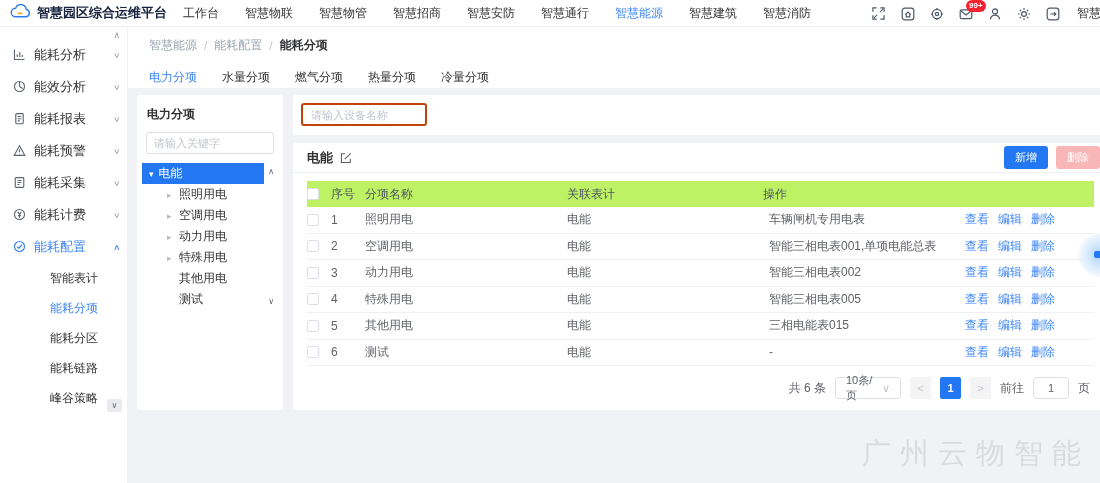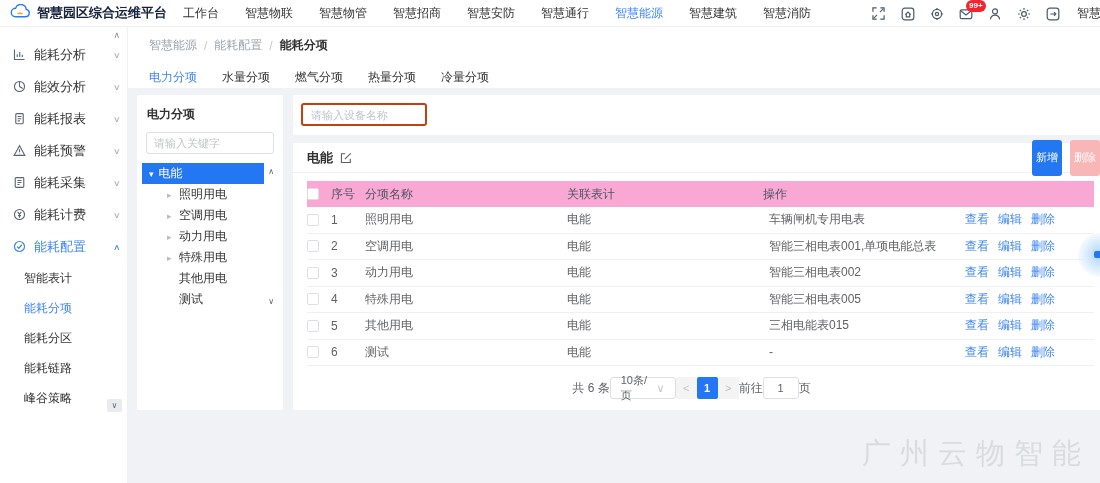--- a/index.html
+++ b/index.html
@@ -23,21 +23,21 @@
   .sidebar{position:absolute;left:0;top:27px;width:128px;height:456px;background:#fff;border-right:1px solid #f0f1f3;z-index:8}
   .side-scroll-up{position:absolute;top:3px;right:7px;font-size:9px;color:#8a919c;cursor:pointer}
   .side-menu{padding-top:12px}
   .side-item{height:32px;display:flex;align-items:center;gap:7px;padding:0 7px 0 13px;cursor:pointer;color:#333}
   .side-item.active{color:var(--link)}
   .side-icon{width:14px;height:14px;flex:none;color:#5c6470}
   .side-item.active .side-icon{color:var(--link)}
   .side-label{flex:1;font-size:13px;white-space:nowrap}
   .side-caret{font-size:8px;color:#aab0b8;transform:scaleX(1.3)}
   .side-item.active .side-caret{color:var(--link)}
-  .side-sub{height:30px;line-height:30px;padding-left:24px;font-size:12px;color:#333;cursor:pointer;white-space:nowrap}
+  .side-sub{height:30px;line-height:30px;padding-left:50px;font-size:12px;color:#333;cursor:pointer;white-space:nowrap}
   .side-sub.active{color:var(--link)}
   .side-scroll-down{position:absolute;top:372px;right:5px;width:15px;height:13px;background:#e9ebee;border-radius:2px;display:flex;align-items:center;justify-content:center;font-size:8px;color:#5c6470;cursor:pointer}
 
   
   .content-head{position:absolute;left:128px;top:27px;width:972px;height:61px;background:#fff}
   .breadcrumb{display:flex;gap:7px;padding:10px 0 0 21px;font-size:12px;color:#9aa4b0;align-items:center}
   .crumb{cursor:pointer}
   .crumb.current{color:#303133;font-weight:bold;cursor:default}
   .crumb-sep{color:#c3c9d1}
   .tabs{display:flex;gap:25px;padding:15px 0 0 21px}
@@ -63,40 +63,40 @@
   .search-card{position:absolute;left:293px;top:95px;width:815px;height:40px;background:#fff;border-radius:2px;padding:8px}
   .search-card input{width:126px;height:23px;border:2px solid #c2410c;border-radius:3px;padding:0 8px;font-size:11px;color:#606266;outline:none}
   .search-card input::placeholder{color:#c0c4cc}
 
   
   .main-card{position:absolute;left:293px;top:143px;width:815px;height:267px;background:#fff;border-radius:2px}
   .main-head{height:30px;display:flex;align-items:center;padding:0 8px 0 14px;border-bottom:1px solid #f0f1f4}
   .section-title{font-size:13px;font-weight:bold;color:#303133}
   .edit-icon{margin-left:7px;color:#606266;cursor:pointer}
   .head-btns{margin-left:auto;display:flex;gap:8px}
-  .btn{border:none;border-radius:3px;font-size:11px;color:#fff;padding:0 4px;height:36px;cursor:pointer;white-space:nowrap}
+  .btn{border:none;border-radius:3px;font-size:11px;color:#fff;padding:0 11px;height:23px;cursor:pointer;white-space:nowrap}
   .btn-add{background:var(--accent)}
   .btn-del{background:var(--danger-disabled);cursor:not-allowed}
 
   
   .table{margin:8px 14px 0 14px}
   .trow{display:flex;align-items:center;height:26.5px;border-bottom:1px solid #eef0f4;color:#606266;font-size:12px}
-  .trow.thead{background:#f9a8d4;color:#4e5660;border-bottom:none;height:26px}
+  .trow.thead{background:#bef264;color:#4e5660;border-bottom:none;height:26px}
   .col{white-space:nowrap;overflow:hidden}
   .col.cb{width:24px;display:flex;align-items:center}
   .col.no{width:34px}
   .col.name{width:202px}
   .col.parent{width:202px}
   .col.meter{width:196px}
   .col.ops{flex:1;display:flex;gap:9px}
   .checkbox{width:12px;height:12px;border:1px solid #dcdfe6;border-radius:2px;background:#fff;cursor:pointer}
   .col.ops a{color:var(--link);text-decoration:none;cursor:pointer;font-size:12px}
 
   
-  .pagination{display:flex;align-items:center;justify-content:center;margin:11px 18px 0 0;color:#606266}
+  .pagination{display:flex;align-items:center;justify-content:flex-end;gap:9px;margin:11px 18px 0 0;color:#606266}
   .pg-total{font-size:12px}
   .pg-size{width:66px;height:22px;border:1px solid #dcdfe6;border-radius:3px;display:flex;align-items:center;padding:0 10px;gap:4px;cursor:pointer;justify-content:space-between}
   .pg-size span{font-size:11px}
   .pg-size-caret{color:#c0c4cc;font-size:8px}
   .pg-btn{width:21px;height:22px;background:#f4f4f5;border:none;border-radius:2px;color:#c0c4cc;font-size:11px;cursor:pointer}
   .pg-btn.prev::before{content:"<"}
   .pg-btn.next::before{content:">"}
   .pg-page{width:21px;height:22px;border:none;border-radius:2px;background:var(--accent);color:#fff;font-size:11px;font-weight:bold;cursor:pointer}
   .pg-goto-label,.pg-page-label{font-size:12px}
   .pg-goto-input{width:36px;height:22px;border:1px solid #dcdfe6;border-radius:3px;text-align:center;font-size:11px;color:#606266;outline:none}

